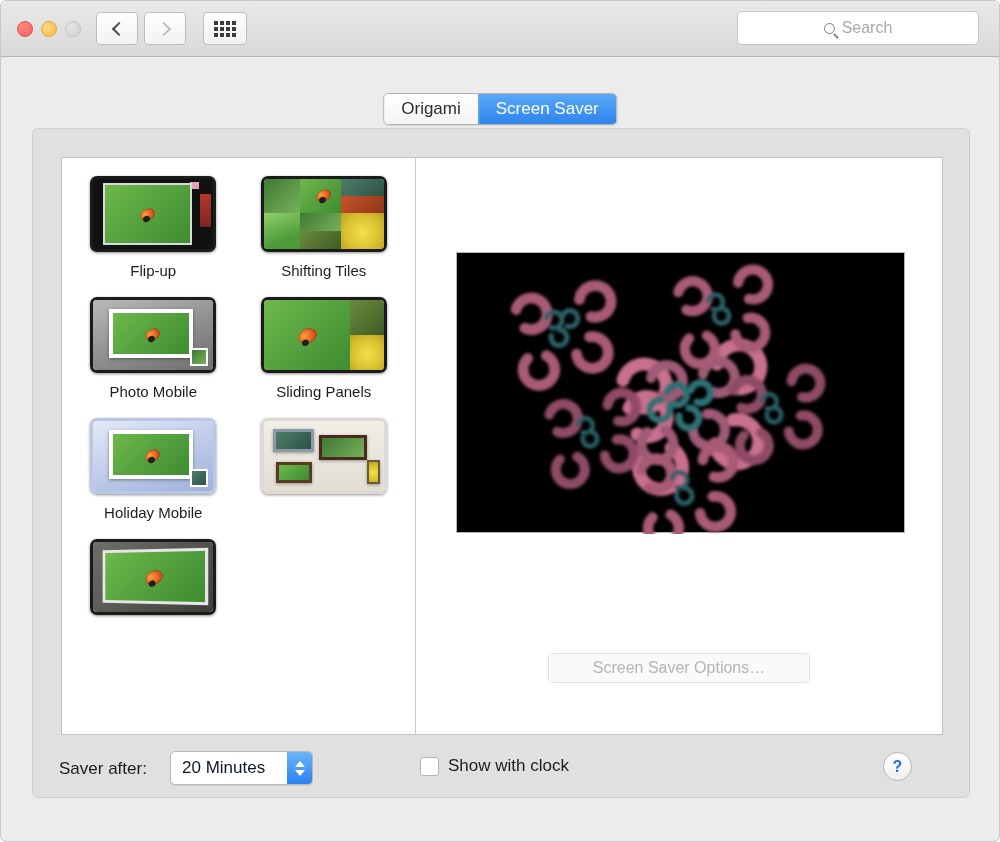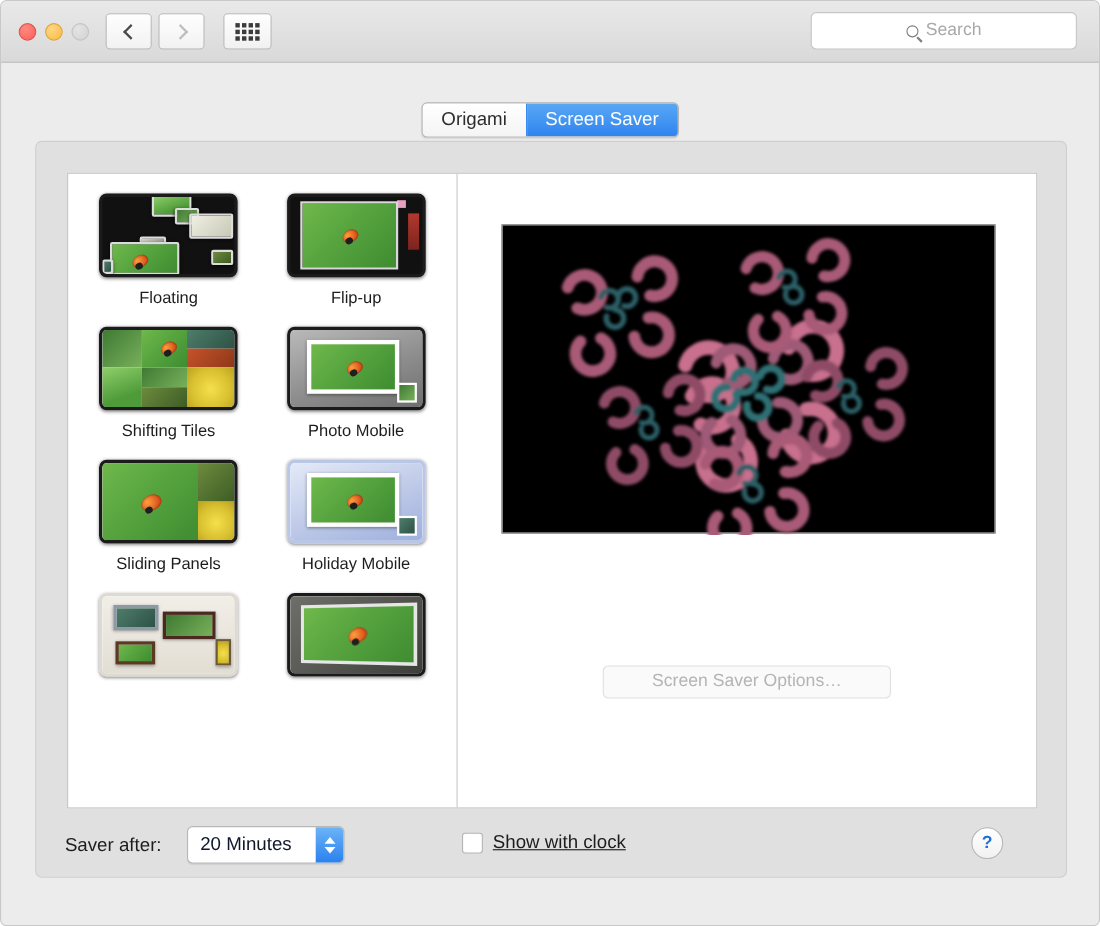--- a/index.html
+++ b/index.html
@@ -99,21 +99,21 @@
 
   .content {
     position: absolute; left: 28px; top: 28px;
     width: 882px; height: 578px;
     background: #fff;
     border: 1px solid #c4c4c4;
     display: flex;
   }
   .listpane { width: 353px; height: 100%; position: relative; overflow: hidden; }
   .vdiv { width: 1px; background: #c9c9c9; height: 100%; }
-  .previewpane { flex: 1; position: relative; }
+  .previewpane { flex: 1; position: relative; margin-top: 48px; }
 
   
   .savers {
     display: grid;
     grid-template-columns: 1fr 1fr;
     column-gap: 20px; row-gap: 14px;
     padding: 14px 16px 0 16px;
   }
   .saver { display: flex; flex-direction: column; align-items: center; }
   .thumbwrap {
@@ -230,21 +230,21 @@
     background: linear-gradient(to bottom, #6bb4f7, #2b82ee);
     border-radius: 0 4px 4px 0;
     display: flex; flex-direction: column; align-items: center; justify-content: center; gap: 3px;
   }
   .st-a { width: 0; height: 0; border-left: 5px solid transparent; border-right: 5px solid transparent; }
   .st-a.up   { border-bottom: 6px solid #fff; }
   .st-a.down { border-top: 6px solid #fff; }
 
   .chkwrap { position:absolute; left: 387px; top: 15px; display:flex; align-items:center; gap:9px; }
   .chk { width: 19px; height: 19px; background:#fff; border:1px solid #b4b4b4; border-radius:3px; }
-  .chklabel { font-size: 17px; color: #1c1c1c; text-decoration: underline; }
+  .chklabel { font-size: 17px; color: #1c1c1c; }
 
   .hotcorners {
     position: absolute; right: 108px; top: 10px;
     height: 34px; padding: 0 22px;
     background: linear-gradient(to bottom, #ffffff, #f3f3f3);
     border: 1px solid #b8b8b8; border-radius: 5px;
     display: flex; align-items: center; justify-content: center;
     font-size: 17px; color: #111;
     box-shadow: 0 1px 1px rgba(0,0,0,.07);
   }
@@ -306,36 +306,20 @@
     <div class="tab">Origami</div>
     <div class="tab active">Screen Saver</div>
   </div>
 
   <div class="panel">
     <div class="content">
 
       <div class="listpane">
         <div class="savers">
 
-          <div class="saver">
-            <div class="thumbwrap">
-              <div class="thumb dark">
-                <div class="fl-card leaf2" style="left:37%;top:-4%;width:30%;height:30%"></div>
-                <div class="fl-card fern" style="left:55%;top:14%;width:18%;height:22%"></div>
-                <div class="fl-card" style="left:66%;top:22%;width:33%;height:32%;background:linear-gradient(135deg,#efefe4,#c9c9b6)"></div>
-                <div class="fl-card" style="left:28%;top:52%;width:20%;height:9%;background:linear-gradient(135deg,#d7d7cc,#9a9a8c)"></div>
-                <div class="fl-card leaf" style="left:6%;top:58%;width:52%;height:44%">
-                  <span class="bug" style="left:30%;top:40%"></span>
-                </div>
-                <div class="fl-card moss" style="left:82%;top:68%;width:17%;height:20%"></div>
-                <div class="fl-card teal" style="left:0%;top:82%;width:8%;height:18%"></div>
-              </div>
-            </div>
-            <div class="saver-label">Floating</div>
-          </div>
 
           <div class="saver">
             <div class="thumbwrap">
               <div class="thumb dark">
                 <div class="fu-pink"></div>
                 <div class="fu-side" style="background:linear-gradient(180deg,#b2382f,#7d241d)"></div>
                 <div class="fu-main leaf">
                   <span class="bug" style="left:42%;top:42%"></span>
                 </div>
               </div>

